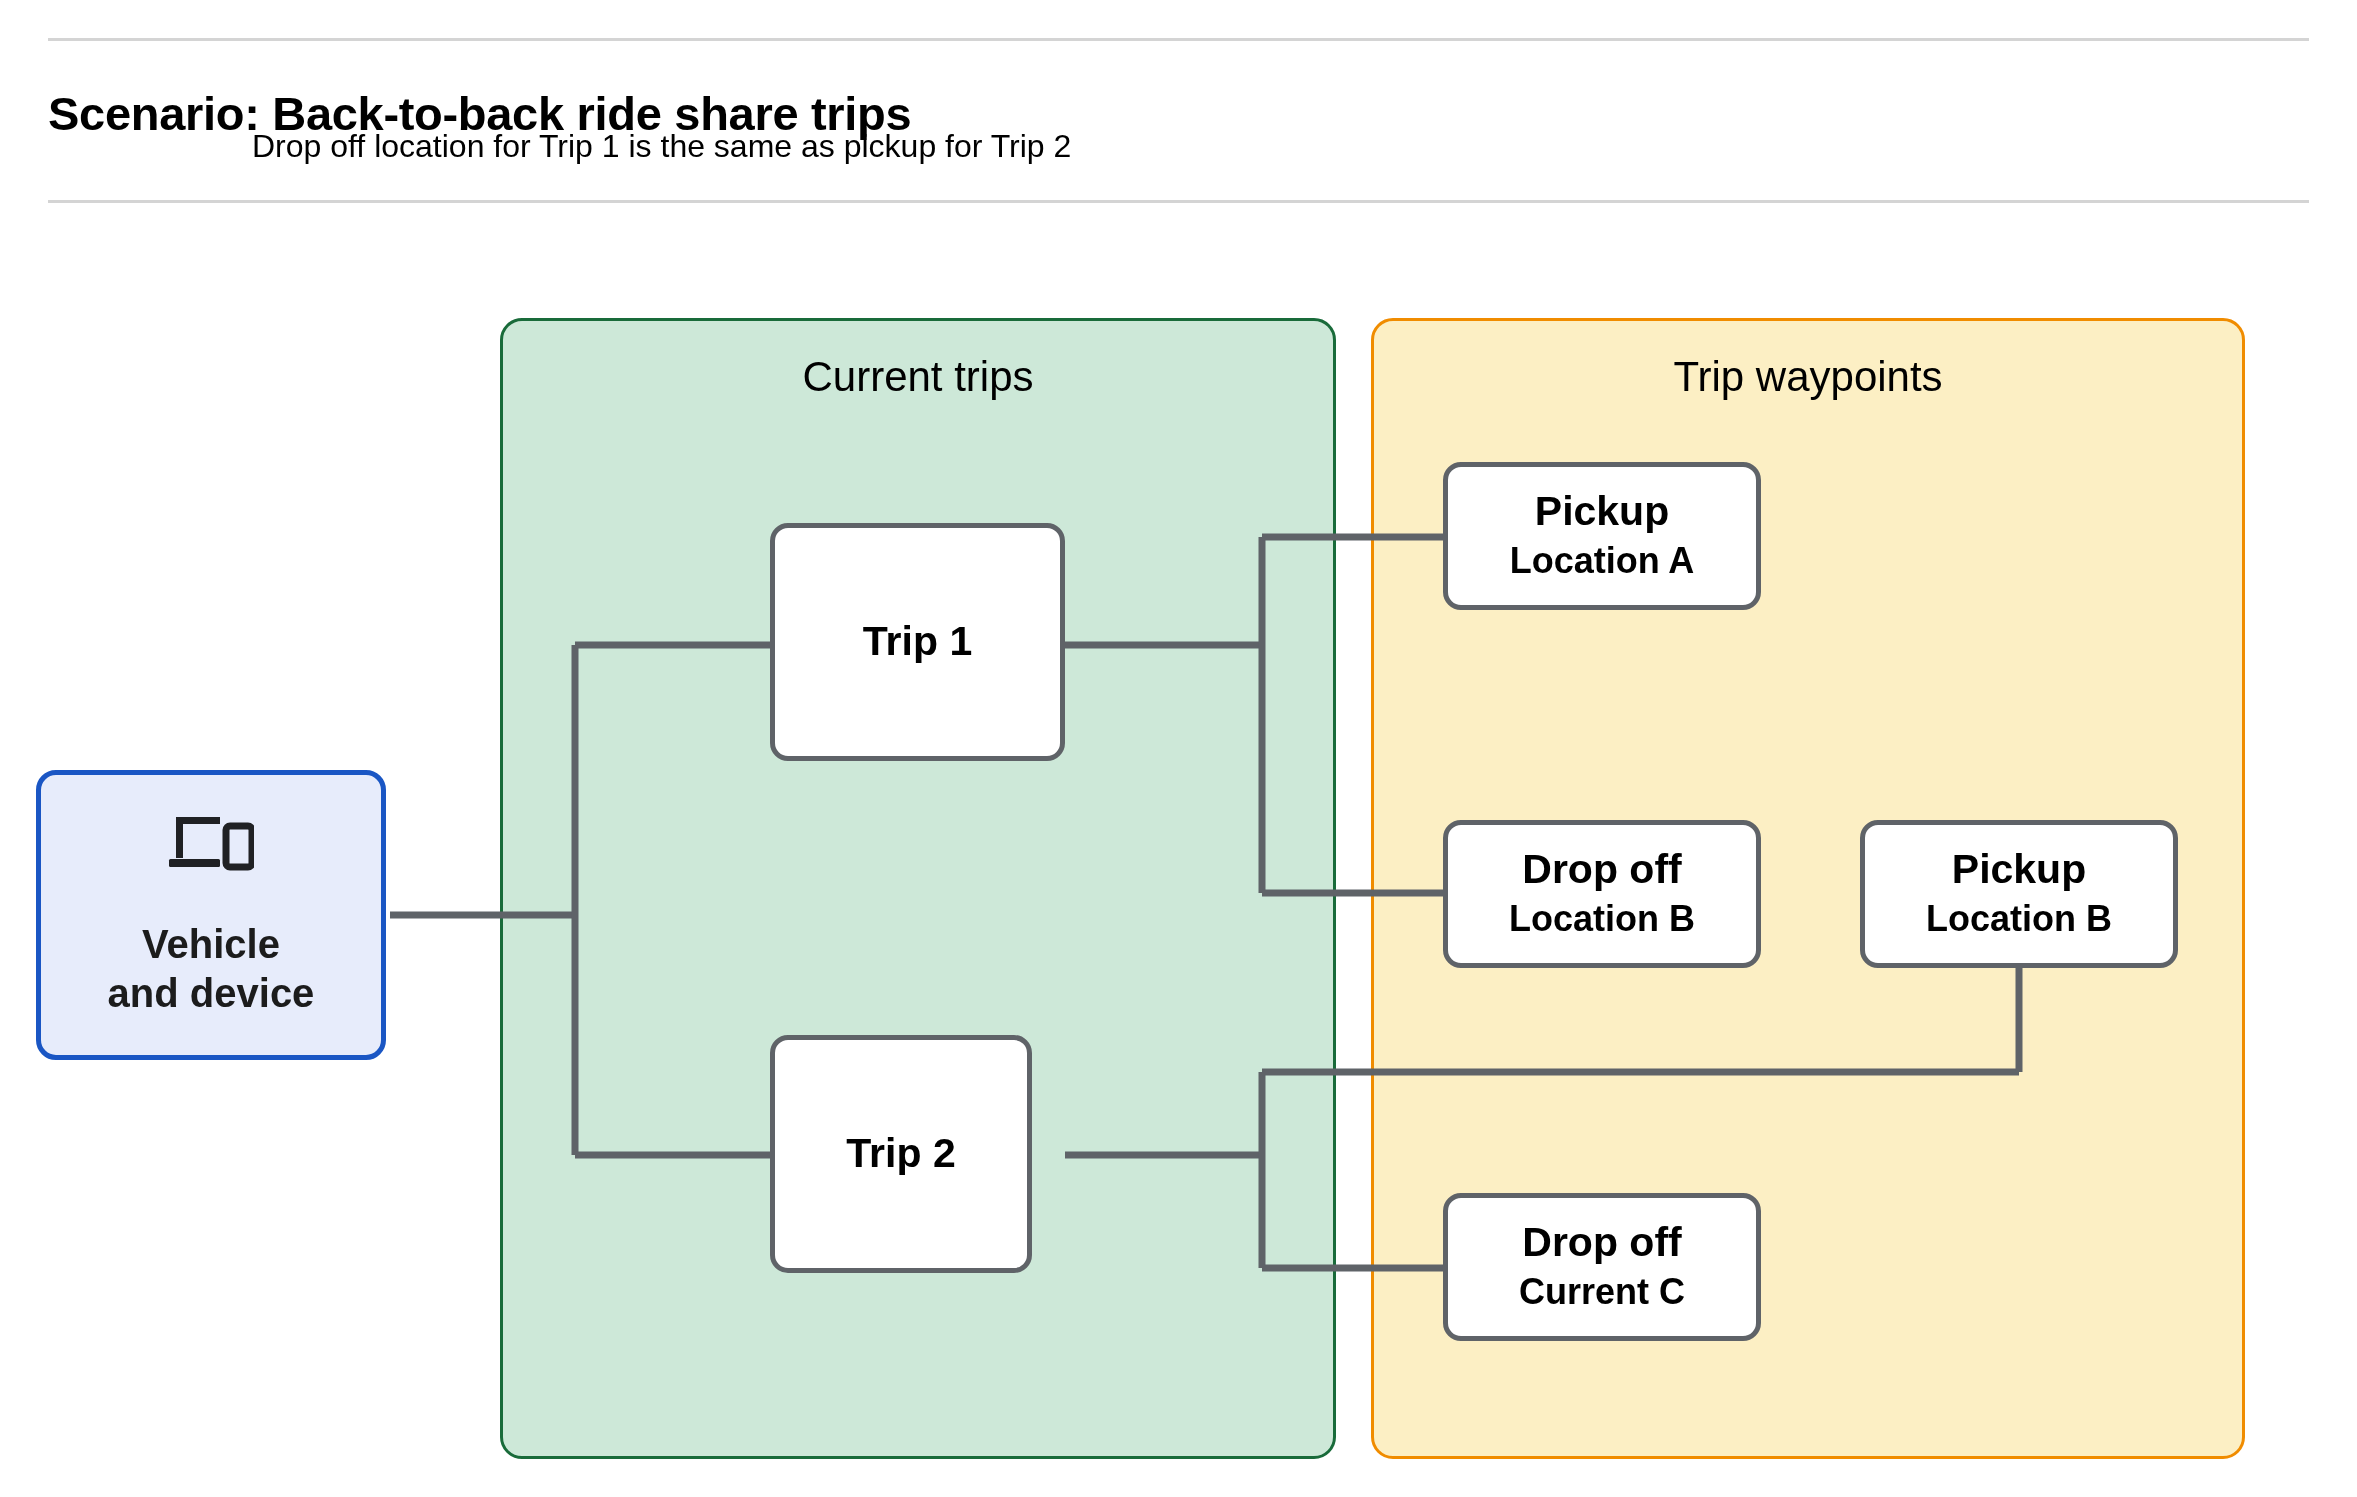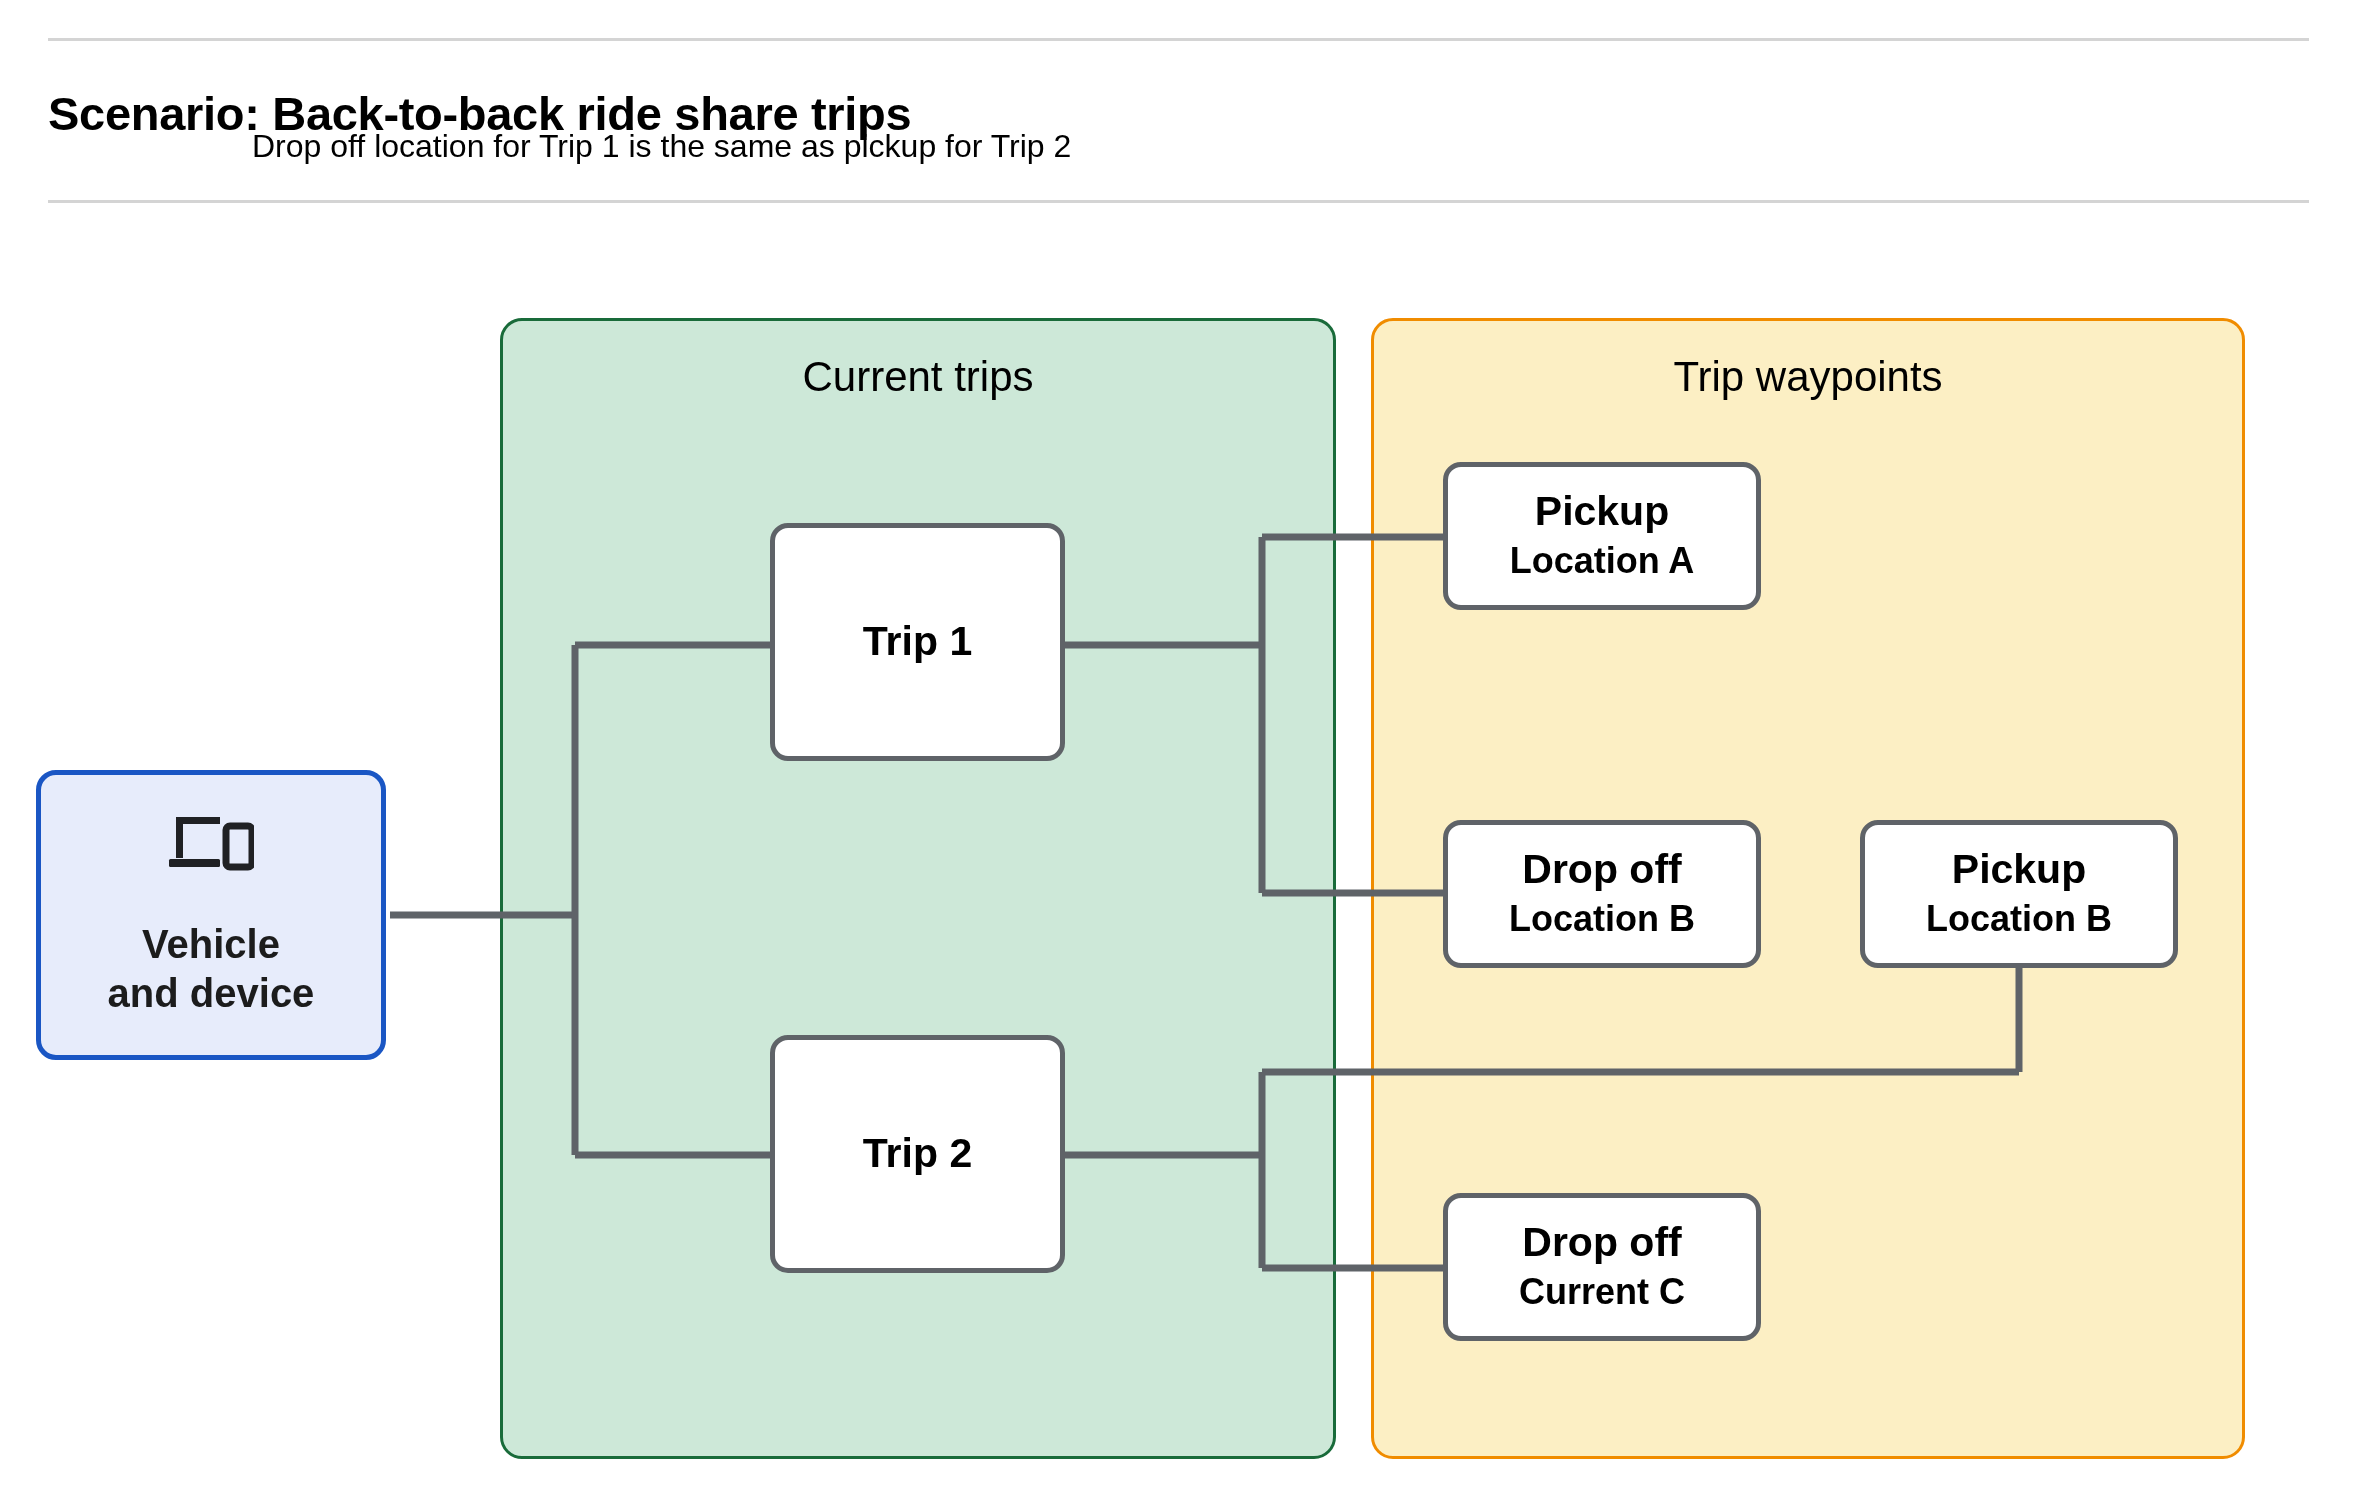--- a/index.html
+++ b/index.html
@@ -114,21 +114,21 @@
   }
   .node-sub {
     font-size: 36px;
     font-weight: 700;
     color: #000000;
     line-height: 1.2;
     margin-top: 4px;
   }
 
   #node-trip-1 { left: 770px; top: 523px; width: 295px; height: 238px; }
-  #node-trip-2 { left: 770px; top: 1035px; width: 295px; height: 238px; }
+  #node-trip-2 { left: 770px; top: 1035px; width: 262px; height: 238px; }
 
   .waypoint { width: 318px; height: 148px; }
   #node-pickup-a   { left: 1443px; top: 462px; }
   #node-dropoff-b  { left: 1443px; top: 820px; }
   #node-pickup-b   { left: 1860px; top: 820px; }
   #node-dropoff-c  { left: 1443px; top: 1193px; }
 
   
   #node-vehicle {
     position: absolute;

